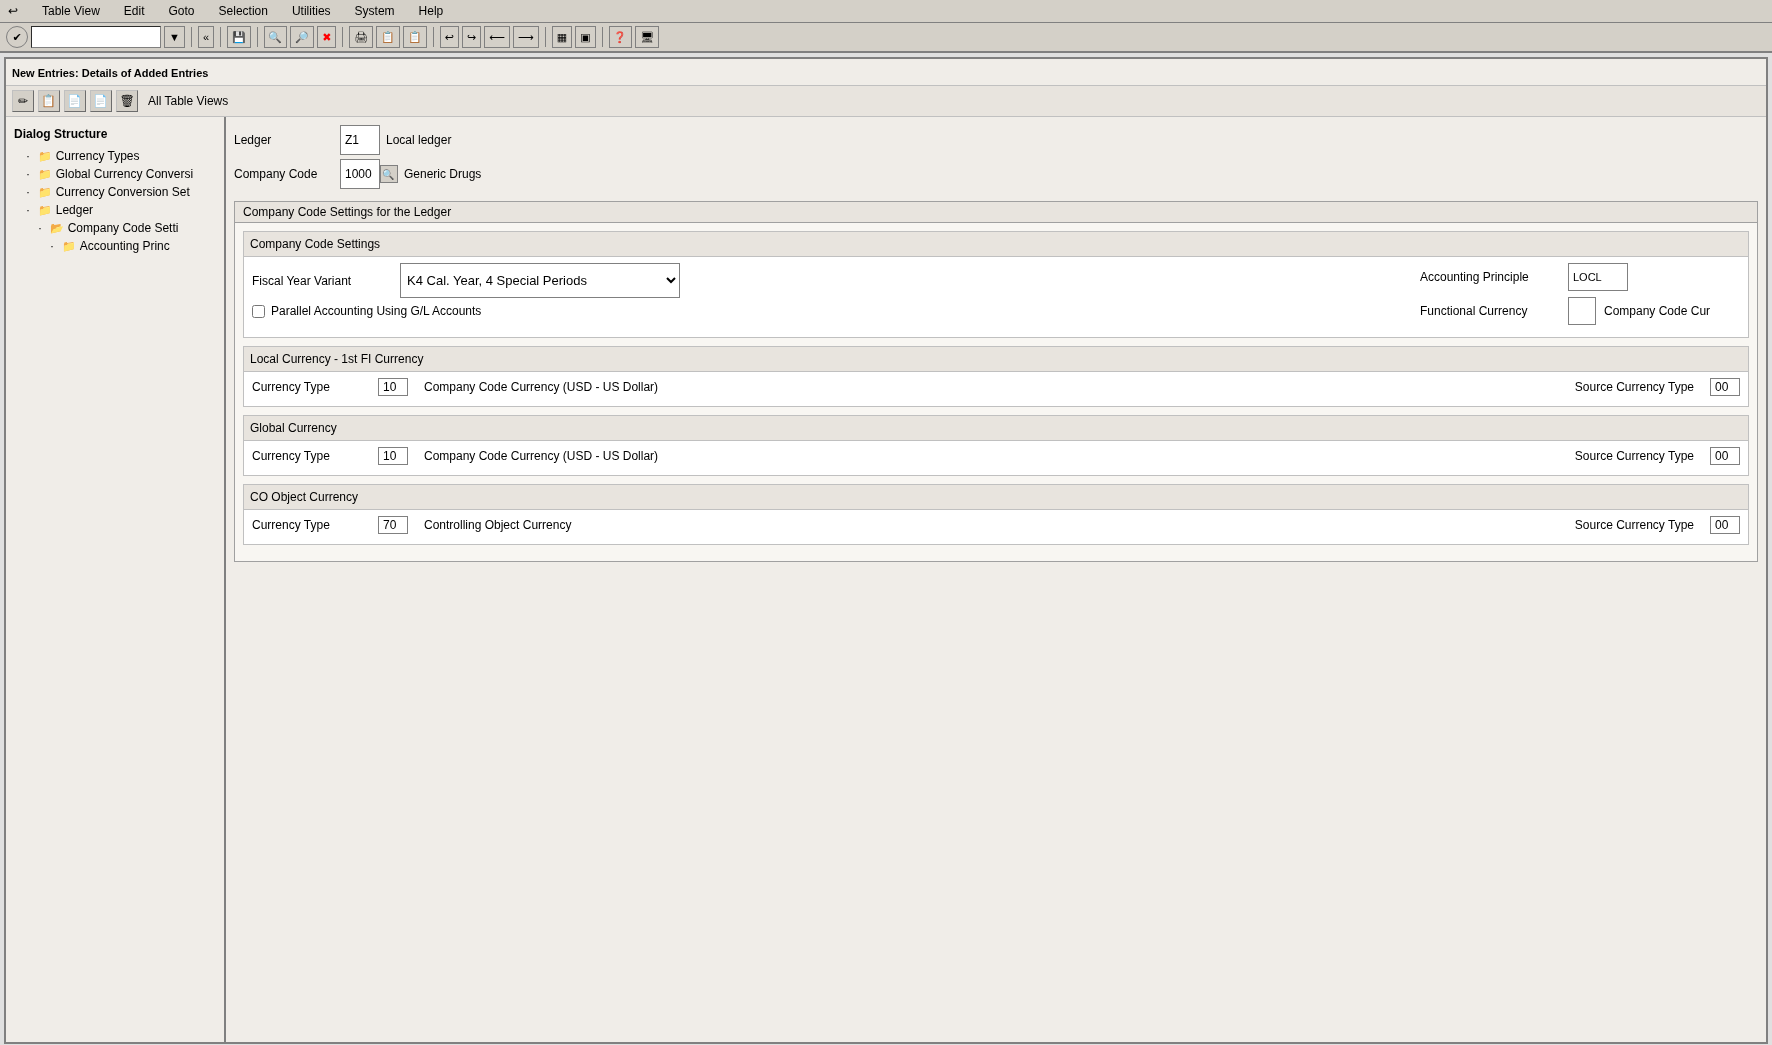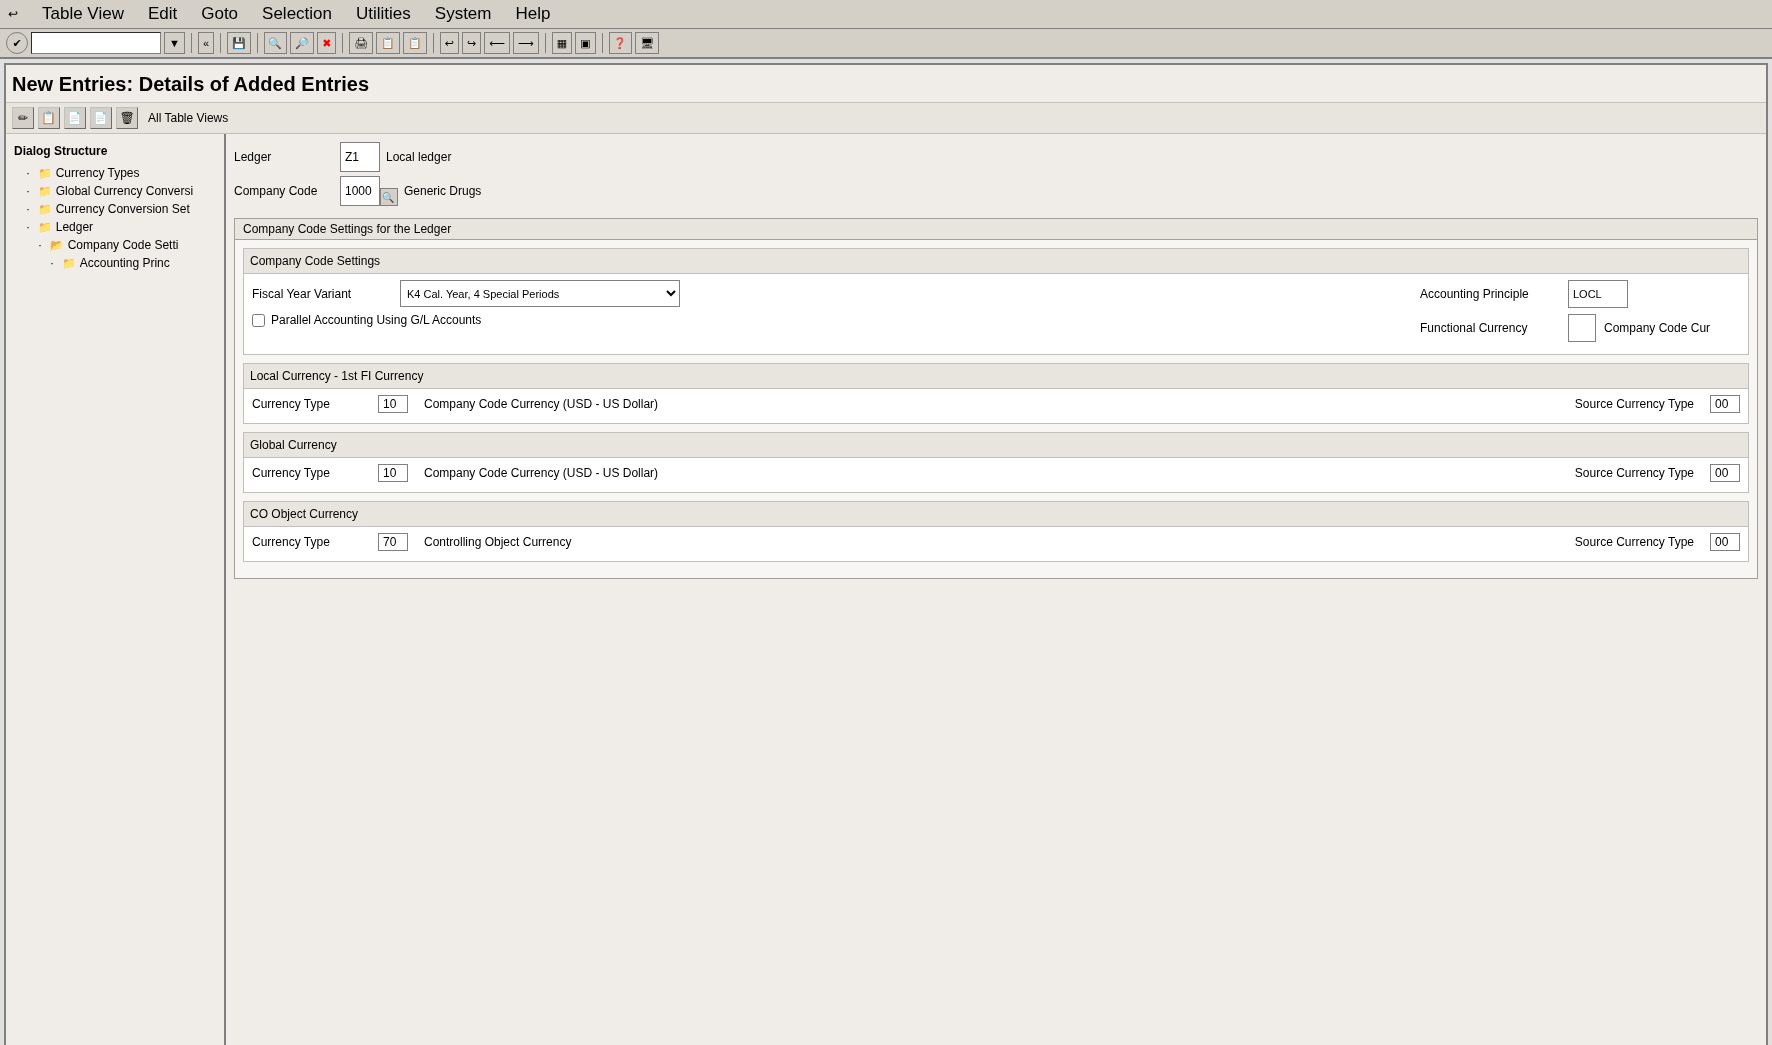--- a/index.html
+++ b/index.html
@@ -15,21 +15,21 @@
       background: #d4d0c8;
       border-bottom: 1px solid #808080;
       padding: 2px 4px;
       display: flex;
       align-items: center;
       gap: 16px;
     }
     .menu-bar-item {
       cursor: pointer;
       padding: 2px 4px;
-      font-size: 17px;
+      font-size: 12px;
     }
     .menu-icon {
       width: 18px;
       height: 18px;
       display: inline-flex;
       align-items: center;
       justify-content: center;
       cursor: pointer;
     }
 
@@ -64,21 +64,21 @@
     }
     .toolbar-dropdown {
       height: 22px;
       border: 1px inset #808080;
       background: white;
       font-size: 11px;
     }
 
     
     .page-title {
-      font-size: 20px;
+      font-size: 11px;
       font-weight: bold;
       padding: 8px 3px 6px 6px;
       background: #f0ede8;
       border-bottom: 1px solid #c0c0c0;
     }
 
     
     .secondary-toolbar {
       background: #e8e4de;
       border-bottom: 1px solid #c0c0c0;
@@ -150,21 +150,21 @@
       border: 1px solid #808080;
       background: white;
       padding: 14px 4px;
       min-width: 40px;
       height: 18px;
       display: inline-flex;
       align-items: center;
     }
     .field-value-box-with-btn {
       display: flex;
-      align-items: flex-end;
+      align-items: center;
     }
     .field-search-btn {
       border: 1px solid #808080;
       background: #d4d0c8;
       width: 18px;
       height: 18px;
       cursor: pointer;
       display: inline-flex;
       align-items: center;
       justify-content: center;
@@ -208,24 +208,24 @@
       display: flex;
       align-items: center;
       gap: 8px;
       margin-bottom: 6px;
     }
     .form-label {
       min-width: 140px;
       font-size: 12px;
     }
     .select-input {
-      height: 27px;
+      height: 35px;
       border: 1px solid #808080;
       background: white;
-      font-size: 11px;
+      font-size: 13px;
       padding: 0 2px;
       min-width: 280px;
     }
     .select-with-arrow {
       display: flex;
       align-items: center;
     }
     .text-input {
       height: 28px;
       border: 1px solid #808080;

